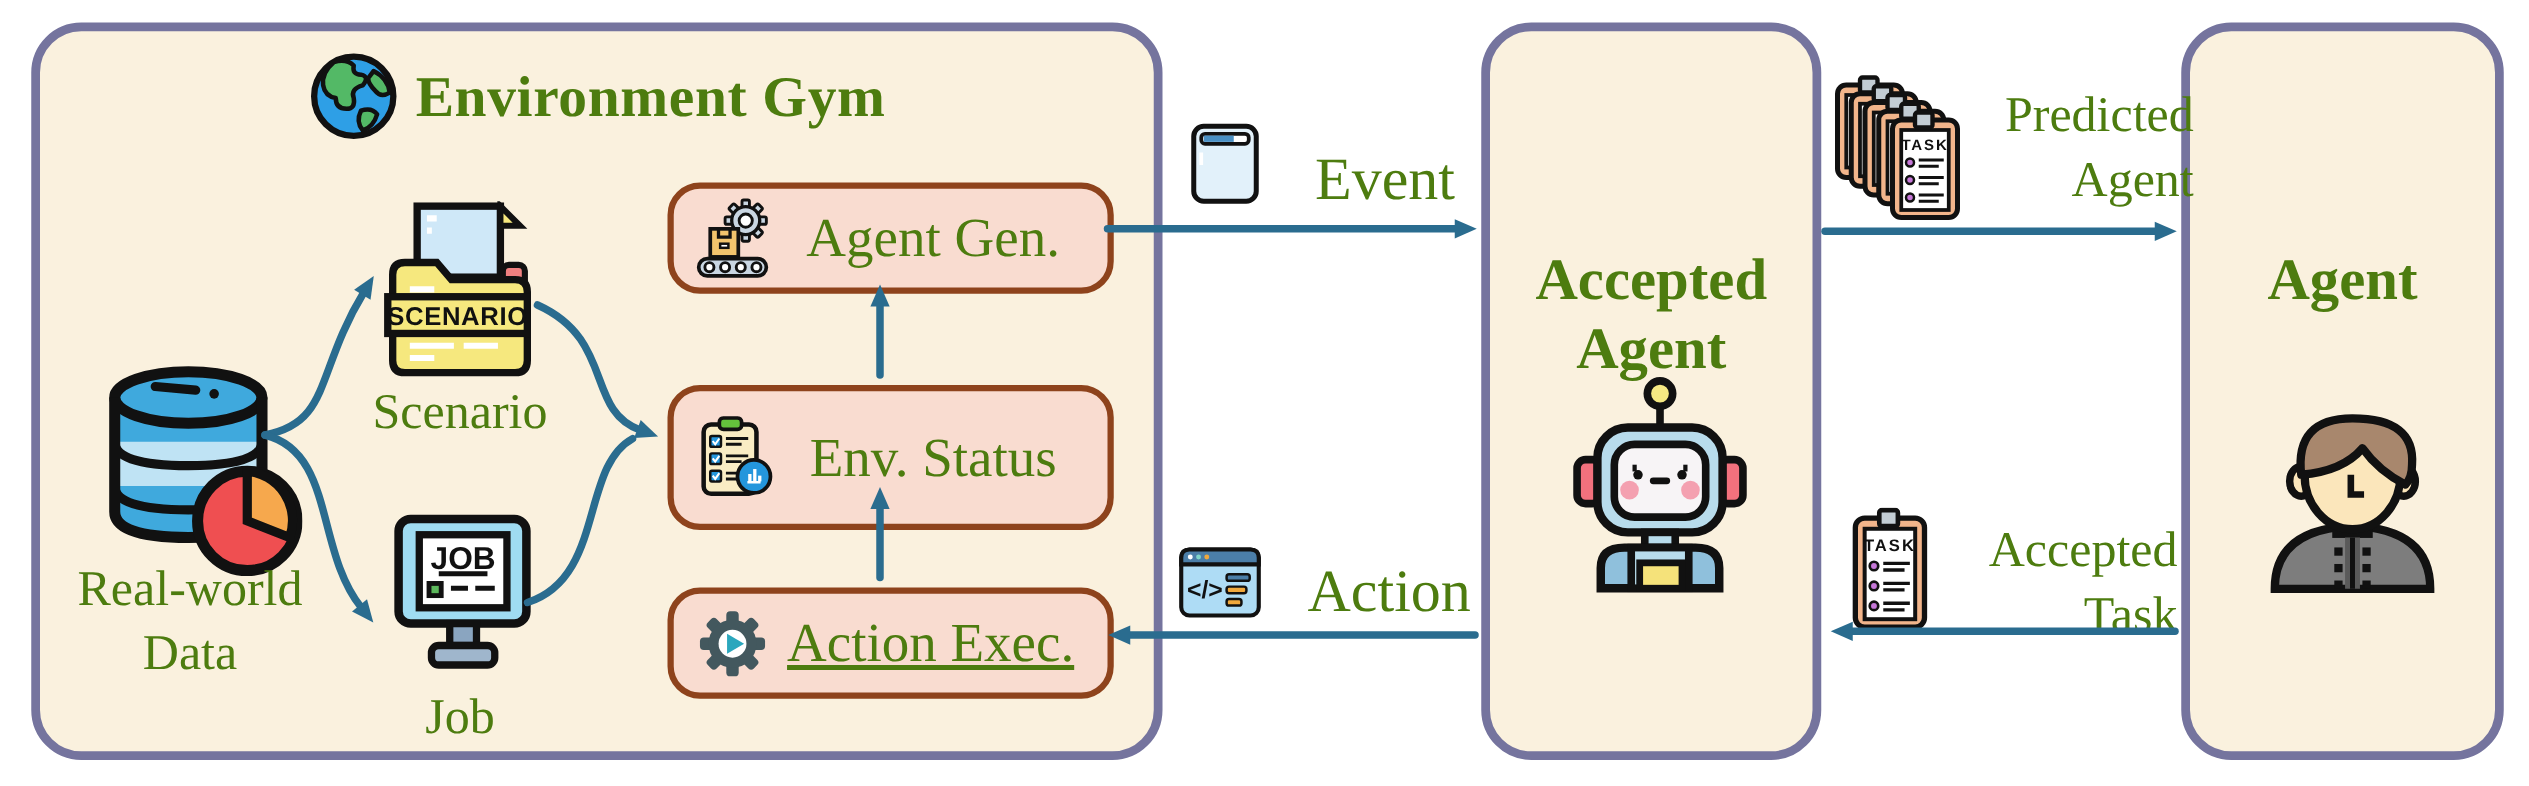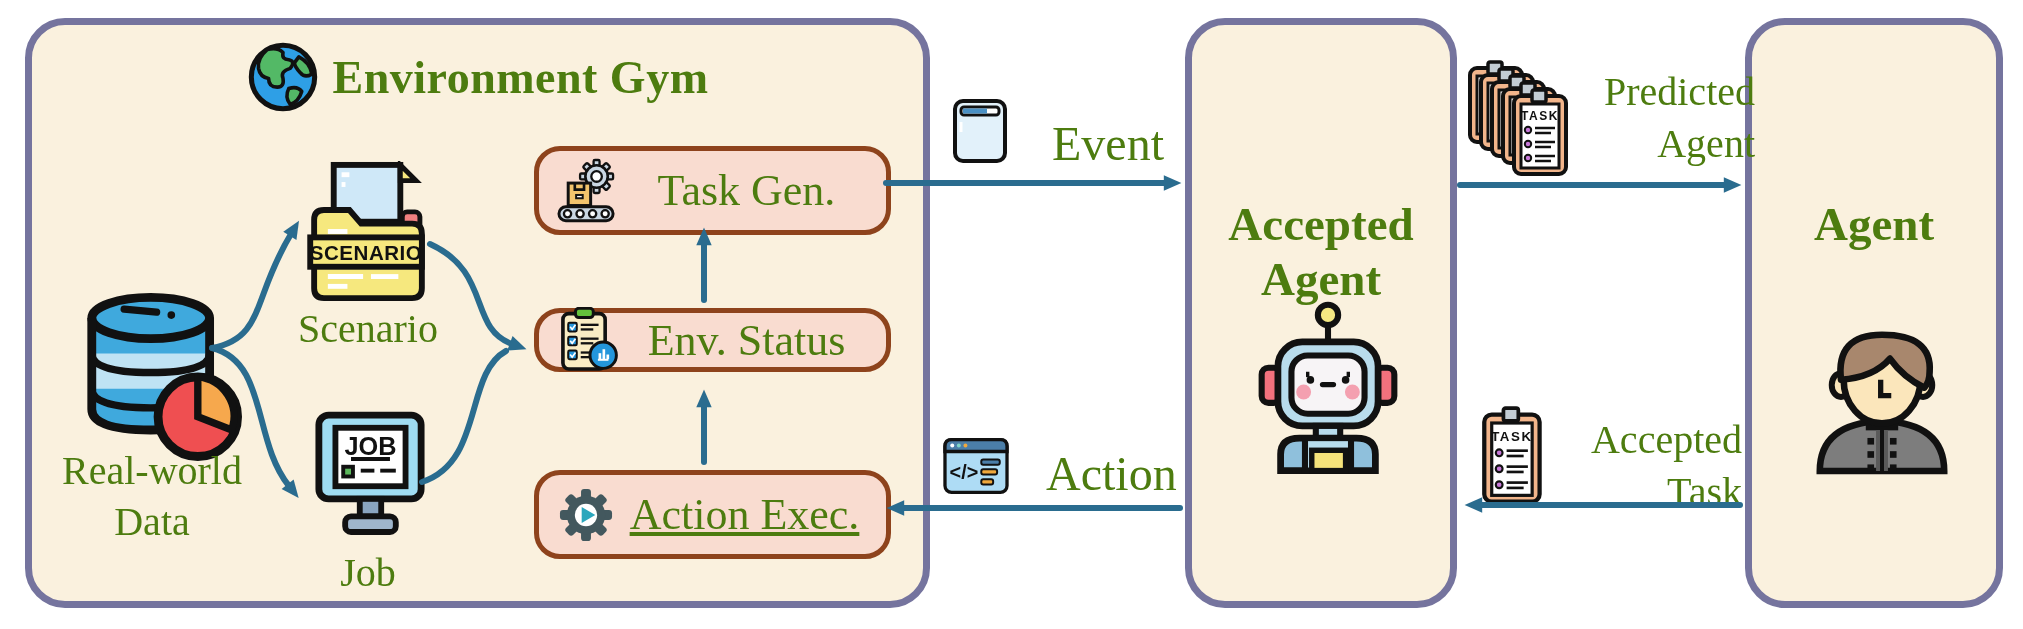--- a/index.html
+++ b/index.html
@@ -119,24 +119,24 @@
         </g>
         <rect x="20" y="38" width="34" height="34" fill="#f2c46d" stroke="#111" stroke-width="4.5"></rect>
         <path d="M30,38 v10 h14 v-10" fill="none" stroke="#111" stroke-width="4"></path>
         <rect x="32" y="56" width="10" height="5" fill="#fff" stroke="#111" stroke-width="3"></rect>
         <rect x="6" y="74" width="82" height="21" rx="10.5" fill="#c9d6e2" stroke="#111" stroke-width="4.5"></rect>
         <circle cx="19" cy="84.5" r="5.5" fill="#fff" stroke="#111" stroke-width="3.5"></circle>
         <circle cx="38" cy="84.5" r="5.5" fill="#fff" stroke="#111" stroke-width="3.5"></circle>
         <circle cx="57" cy="84.5" r="5.5" fill="#fff" stroke="#111" stroke-width="3.5"></circle>
         <circle cx="76" cy="84.5" r="5.5" fill="#fff" stroke="#111" stroke-width="3.5"></circle>
       </svg>
-      <span class="mod-label">Task Gen.</span>
-    </div>
-
-    <div class="module" style="top:283px;height:64px;">
+      <span class="mod-label">Agent Gen.</span>
+    </div>
+
+    <div class="module" style="top:283px;height:116px;">
       <svg width="66" height="66" viewBox="0 0 100 100">
         <rect x="12" y="10" width="64" height="84" rx="9" fill="#f9ecc4" stroke="#111" stroke-width="5.5"></rect>
         <rect x="31" y="2" width="27" height="14" rx="5" fill="#64c23c" stroke="#111" stroke-width="4.5"></rect>
         <g>
           <rect x="20" y="24" width="13" height="13" rx="2" fill="#2496dc" stroke="#111" stroke-width="3"></rect>
           <path d="M23,30 l3,4 l5,-7" fill="none" stroke="#fff" stroke-width="2.5"></path>
           <line x1="39" y1="27" x2="66" y2="27" stroke="#111" stroke-width="3.5"></line>
           <line x1="39" y1="34" x2="58" y2="34" stroke="#111" stroke-width="3.5"></line>
         </g>
         <g>

